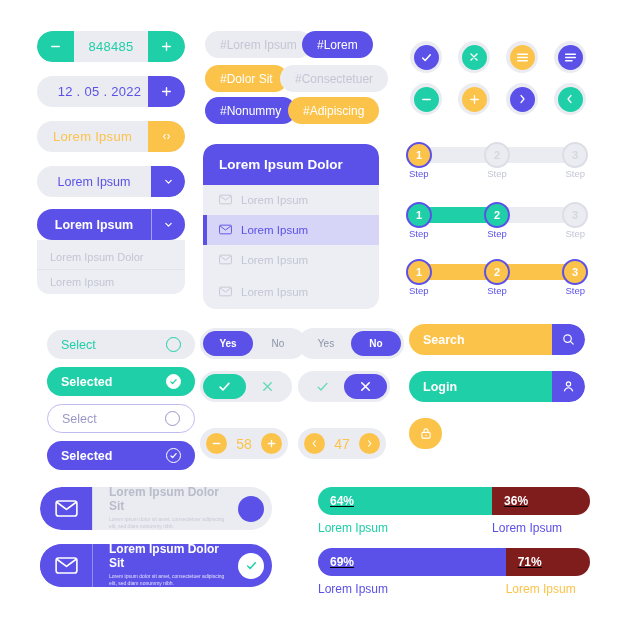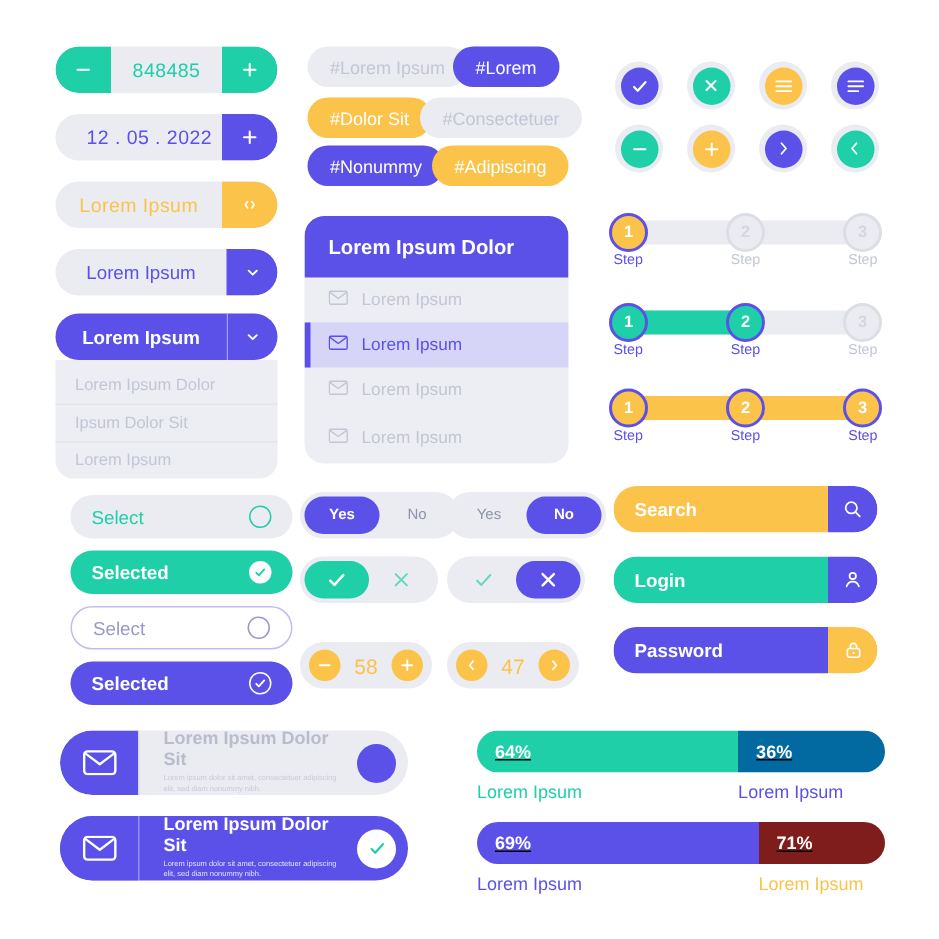--- a/index.html
+++ b/index.html
@@ -210,21 +210,20 @@
   <div class="pill sel filled">
     <div class="lbl">Lorem Ipsum</div>
     <div class="caret">
       <svg width="13" height="13" viewBox="0 0 24 24">
           <path d="M7 10l5 5 5-5" stroke="#fff" stroke-width="2.3" fill="none" stroke-linecap="round" stroke-linejoin="round"></path>
         </svg>
     </div>
   </div>
   <div class="dd-panel">
     <div class="opt">Lorem Ipsum Dolor</div>
-    <div class="opt">Ipsum Dolor Sit</div>
     <div class="opt">Lorem Ipsum</div>
   </div>
 </div>
 
 <div class="abs" style="left:47px; top:330px;">
   <div class="seltog g">
     <span>Select</span>
     <span class="ring"></span>
   </div>
 </div>
@@ -521,21 +520,20 @@
     <div class="btn" style="background:#5b51e8;">
       <svg width="15" height="15" viewBox="0 0 24 24">
           <circle cx="12" cy="8" r="3.4" stroke="#fff" stroke-width="1.9" fill="none"></circle>
           <path d="M5.5 19c1.2-3.6 4-5 6.5-5s5.3 1.4 6.5 5" stroke="#fff" stroke-width="1.9" fill="none" stroke-linecap="round"></path>
         </svg>
     </div>
   </div>
 </div>
 <div class="abs" style="left:409px; top:418px;">
   <div class="field">
-    <div class="txt" style="background:#5b51e8; height:100%; display:flex; align-items:center;">Password</div>
     <div class="btn" style="background:#fbc34a;">
       <svg width="14" height="15" viewBox="0 0 24 24">
           <rect x="5" y="10" width="14" height="10" rx="2.2" stroke="#fff" stroke-width="1.9" fill="none"></rect>
           <path d="M8.5 10V7.6a3.5 3.5 0 017 0V10" stroke="#fff" stroke-width="1.9" fill="none"></path>
           <circle cx="12" cy="15" r="1.4" fill="#fff"></circle>
         </svg>
     </div>
   </div>
 </div>
 
@@ -571,21 +569,21 @@
       <svg width="13" height="13" viewBox="0 0 24 24">
           <path d="M5 13l4.5 4.5L19 7" stroke="#1ecfa8" stroke-width="2.8" fill="none" stroke-linecap="round" stroke-linejoin="round"></path>
         </svg>
     </div>
   </div>
 </div>
 
 <div class="abs" style="left:318px; top:487px;">
   <div class="prog">
     <div class="sg" style="width:64%; background:#1ecfa8;">64%</div>
-    <div class="sg" style="width:36%; background:#0369a1;">36%</div>
+    <div class="sg" style="width:36%; background:#7f1d1d;">36%</div>
   </div>
   <div class="prog-lbls">
     <span class="t-teal" style="width:64%;">Lorem Ipsum</span>
     <span class="t-purple" style="width:36%;">Lorem Ipsum</span>
   </div>
 </div>
 
 <div class="abs" style="left:318px; top:548px;">
   <div class="prog">
     <div class="sg" style="width:69%; background:#5b51e8;">69%</div>

